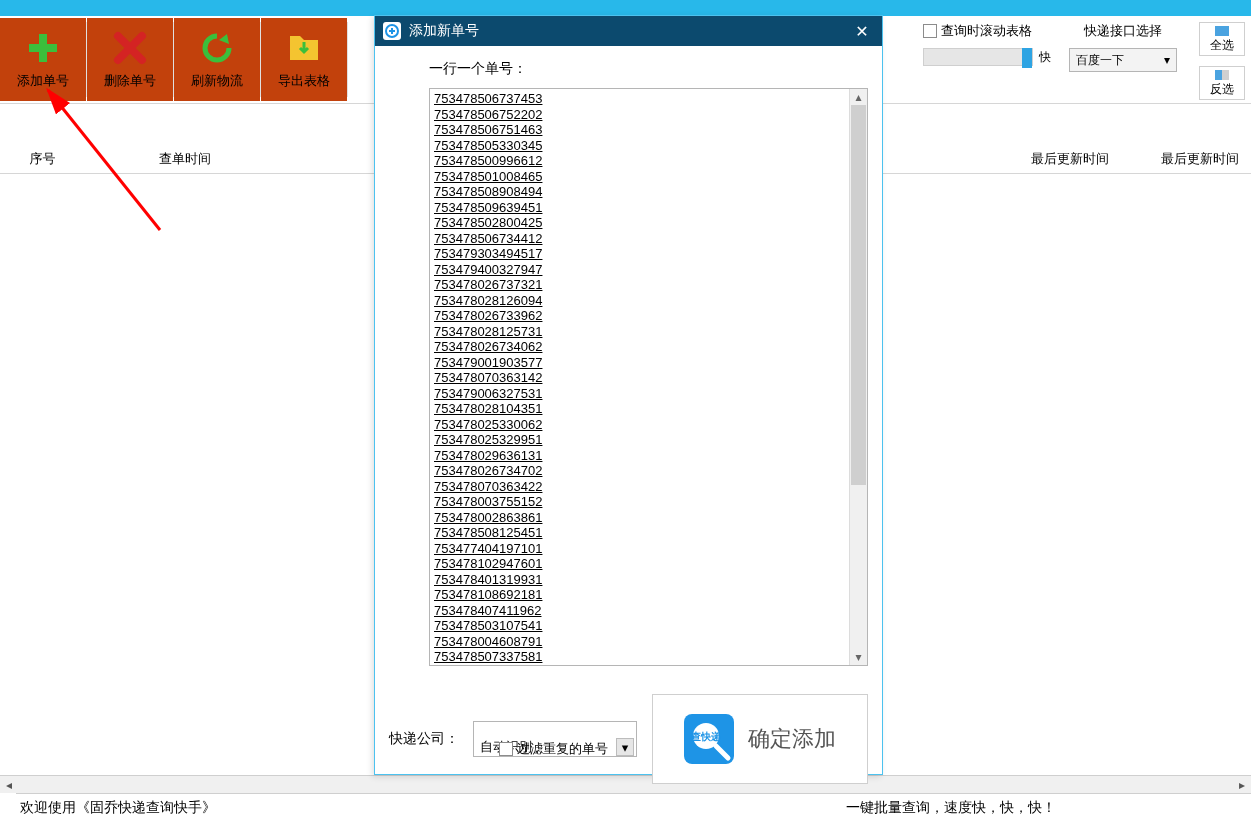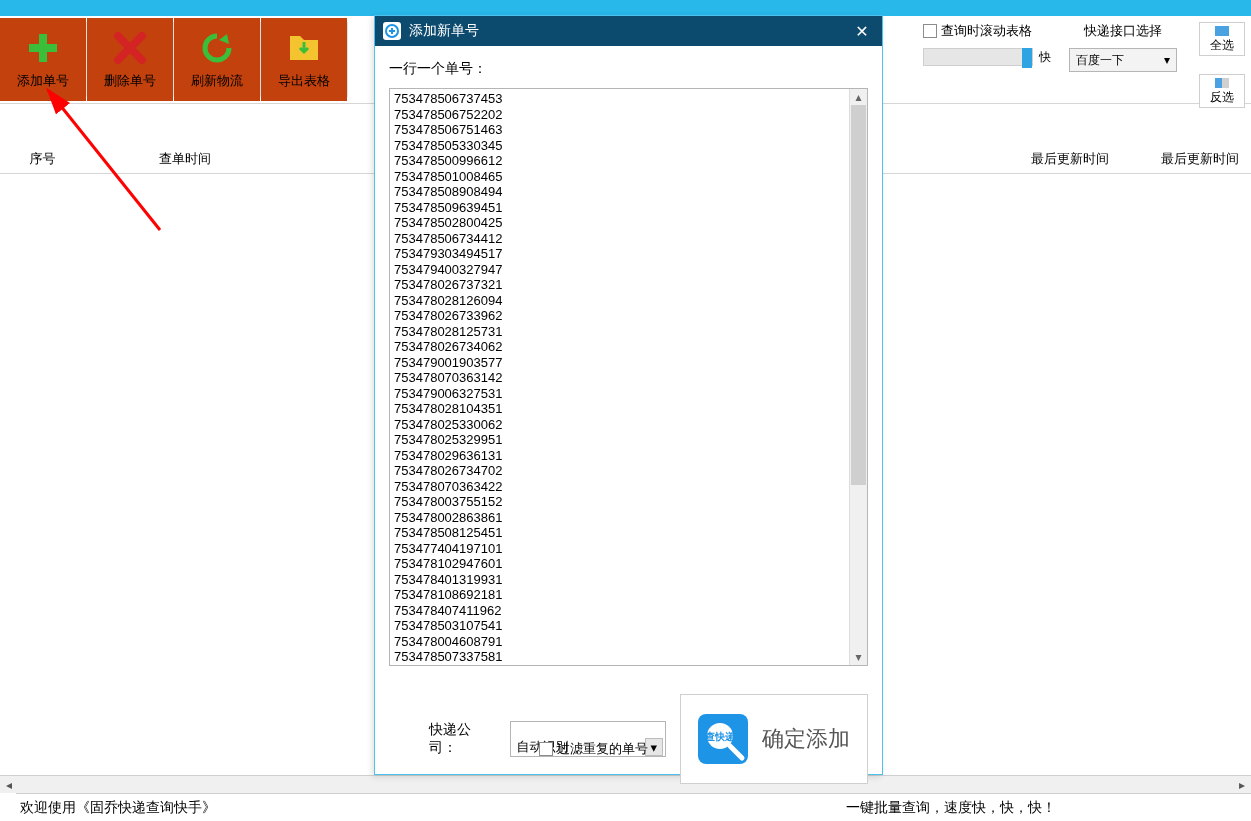--- a/index.html
+++ b/index.html
@@ -60,21 +60,21 @@
 .api-group {
   display: flex; flex-direction: column; align-items: center; gap: 8px;
   padding: 0 8px;
 }
 .api-title { font-size: 13px; }
 .api-select {
   width: 108px; height: 24px; border: 1px solid #b5b5b5;
   background: #f3f3f3; display: flex; align-items: center;
   justify-content: space-between; padding: 0 6px; font-size: 12px;
 }
-.mini-btns { display: flex; flex-direction: column; gap: 18px; margin-left: 4px; }
+.mini-btns { display: flex; flex-direction: column; gap: 10px; margin-left: 4px; }
 .mini-btn {
   width: 46px; height: 34px; border: 1px solid #cfcfcf; background: #fff;
   display: flex; flex-direction: column; align-items: center; justify-content: center;
   font-size: 12px;
 }
 .mini-btn .mi { width: 14px; height: 10px; margin-bottom: 2px; }
 .table-hdr {
   display: flex;
   height: 30px;
   border-bottom: 1px solid #d6d6d6;
@@ -123,26 +123,27 @@
   display: flex; flex-direction: column;
 }
 .modal-title {
   height: 30px; background: #0c4a6e; color: #fff;
   display: flex; align-items: center; padding: 0 8px;
   font-size: 14px;
 }
 .modal-title .ti { width: 18px; height: 18px; margin-right: 8px; background: #fff; border-radius: 3px; display:flex; align-items:center; justify-content:center;}
 .modal-title .ti svg { width: 14px; height: 14px; }
 .modal-title .close { margin-left: auto; width: 24px; text-align: center; font-size: 16px; color: #fff; cursor: pointer; }
-.modal-body { padding: 14px 14px 10px 14px; flex: 1; display: flex; flex-direction: column; }
+.modal-body { padding: 14px 14px 10px 14px; flex: 1; display: flex; flex-direction: column; margin-left: 40px; }
 .modal-body .prompt { font-size: 14px; margin-bottom: 10px; }
 .ta-wrap {
   flex: 1; border: 1px solid #b5b5b5; position: relative;
   display: flex;
   min-height: 0;
+  text-decoration: underline;
 }
 .ta {
   flex: 1; border: none; resize: none; outline: none;
   font-family: Arial, sans-serif; font-size: 13px;
   padding: 2px 4px; line-height: 15.5px;
   white-space: pre; overflow: hidden;
 }
 .ta-scroll {
   width: 18px; background: #f0f0f0; border-left: 1px solid #dcdcdc;
   position: relative;
@@ -153,27 +154,26 @@
 }
 .ta-scroll .arrow-up, .ta-scroll .arrow-down {
   position: absolute; left: 0; right: 0; height: 16px;
   display: flex; align-items: center; justify-content: center;
   color: #666;
 }
 .ta-scroll .arrow-up { top: 0; }
 .ta-scroll .arrow-down { bottom: 0; }
 .modal-foot {
   padding: 18px 14px 16px 14px;
-  margin-left: 40px;
 }
 .row1 { display: flex; align-items: center; gap: 14px; }
 .row1 .flabel { font-size: 14px; }
 .confirm-btn {
   margin-left: auto;
-  width: 198px; height: 90px;
+  width: 216px; height: 90px;
   border: 1px solid #cfcfcf; background: #fff;
   display: flex; align-items: center; justify-content: center; gap: 14px;
   font-size: 22px; color: #555;
 }
 .confirm-btn .cicon {
   width: 50px; height: 50px; background: #1e94e6; border-radius: 8px;
   display: flex; align-items: center; justify-content: center;
 }
 .row2 { display: flex; align-items: center; margin-top: -44px; margin-left: 110px; }
 .select-wrap {

